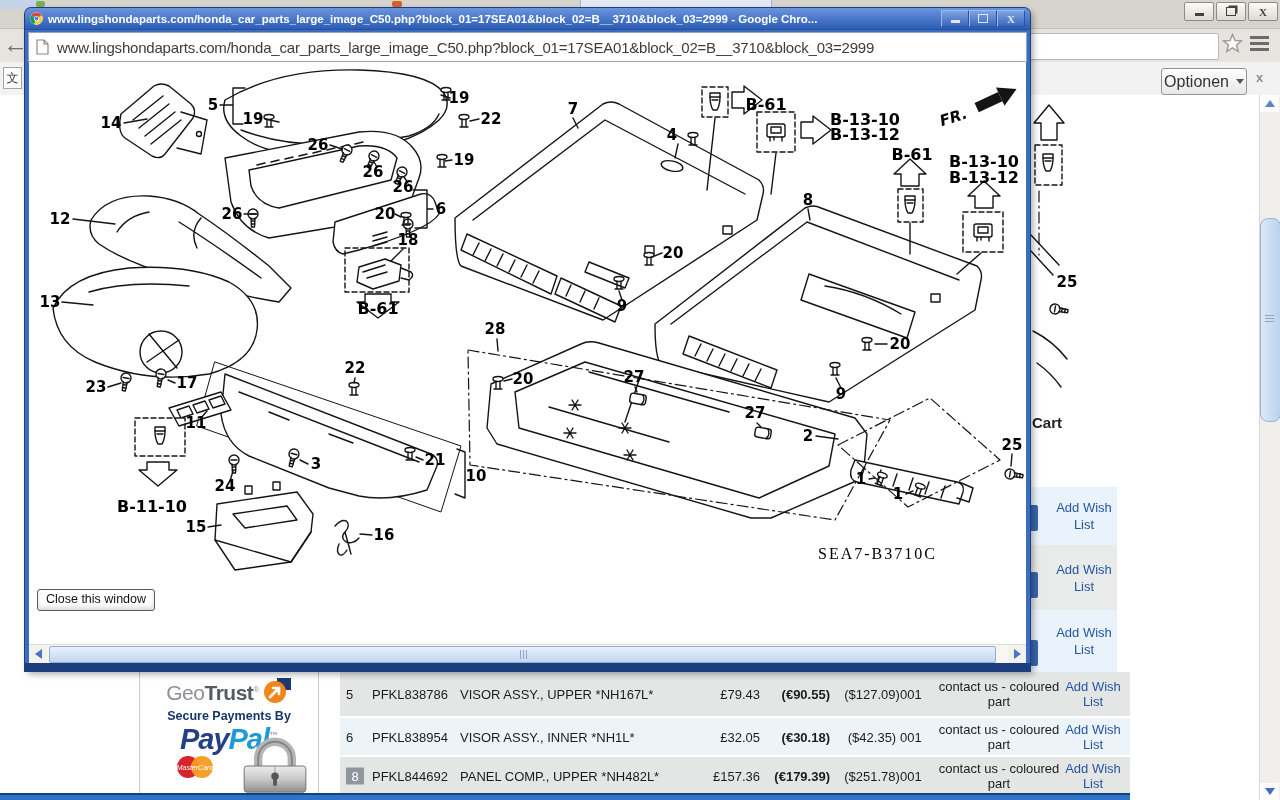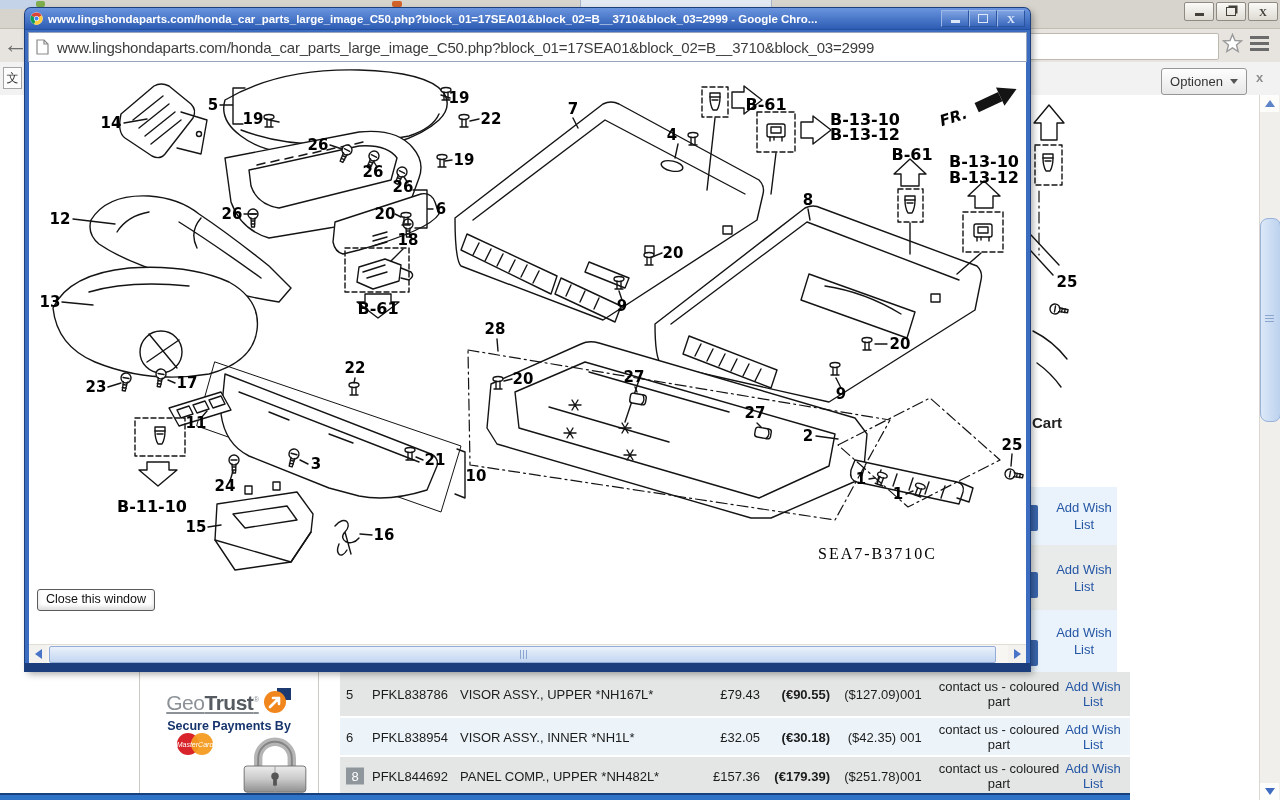--- a/index.html
+++ b/index.html
@@ -21,21 +21,21 @@
            border-top:1px solid #c2beb6;border-bottom:1px solid #ccc8c0;}
   .backarrow{position:absolute;left:3px;top:30px;font-size:25px;font-weight:bold;color:#6e6e6e;}
   .addrfrag{position:absolute;left:300px;top:33px;width:917px;height:25px;background:#fff;border:1px solid #bdb9b1;border-radius:2px;}
   .star{position:absolute;left:1222px;top:33px;}
   .burger{position:absolute;left:1250px;top:36px;width:19px;}
   .burger div{height:3px;background:#6b6b6b;margin-bottom:3px;}
   .infobar{position:absolute;left:0;top:62px;width:1280px;height:33px;background:#f2f2f2;border-bottom:1px solid #c9c9c9;}
   .trbox{position:absolute;left:3px;top:67px;width:17px;height:20px;border:1px solid #a5a5a5;background:#fcfcfc;
          font-size:12px;color:#333;text-align:center;line-height:20px;}
   .optbtn{position:absolute;left:1161px;top:68px;width:84px;height:25px;background:linear-gradient(#fefefe,#e7e7e7);
-          border:1px solid #969696;border-radius:3px;font-size:13px;color:#333;display:flex;align-items:center;justify-content:center;gap:7px;text-align:center;}
+          border:1px solid #969696;border-radius:3px;font-size:16px;color:#333;display:flex;align-items:center;justify-content:center;gap:7px;text-align:center;}
   .caret{width:0;height:0;border-left:4px solid transparent;border-right:4px solid transparent;border-top:5px solid #555;}
   .infx{position:absolute;left:1256px;top:70px;font-size:13px;color:#8e8e8e;font-weight:bold;}
   .pagebg{position:absolute;left:0;top:95px;width:1280px;height:705px;background:#fff;}
   
   .vscroll{position:absolute;left:1259px;top:95px;width:21px;height:705px;background:#f1efec;border-left:1px solid #dad7d1;}
   .vbtn{position:absolute;left:1260px;width:19px;height:17px;background:#fdfdfb;display:flex;align-items:center;justify-content:center;}
   .tri-up{width:0;height:0;border-left:5px solid transparent;border-right:5px solid transparent;border-bottom:7px solid #5d83c8;}
   .tri-dn{width:0;height:0;border-left:5px solid transparent;border-right:5px solid transparent;border-top:7px solid #3f6cc0;}
   .vthumb{position:absolute;left:1260px;top:218px;width:19px;height:202px;background:linear-gradient(90deg,#dce8f8,#bcd2ee);
           border:1px solid #98b2da;border-radius:8px;}
@@ -60,21 +60,21 @@
   .c-gbp{left:348px;width:72px;text-align:right;}
   .c-eur{left:428px;width:62px;text-align:right;font-weight:bold;}
   .c-usd{left:500px;width:64px;text-align:center;}
   .c-qty{left:560px;}
   .c-note{left:596px;width:126px;text-align:center;line-height:15px;white-space:normal;}
   .c-wish{left:722px;width:62px;text-align:center;line-height:15px;white-space:normal;color:#2456a4;cursor:pointer;}
   .bluebar{position:absolute;left:0;top:793px;width:1130px;height:7px;background:#2e73c5;border-top:2px solid #16407e;box-sizing:border-box;}
   
   .logos{position:absolute;left:139px;top:672px;width:178px;height:121px;background:#fff;
          border-left:1px solid #cccac5;border-right:1px solid #cccac5;overflow:visible;}
-  .geoline{margin-top:16px;text-align:center;font-size:21px;color:#8b9196;letter-spacing:-0.5px;text-decoration:underline;}
+  .geoline{margin-top:6px;text-align:center;font-size:21px;color:#8b9196;letter-spacing:-0.5px;}
   .geoline b{color:#555b60;}
   .geoline sup{font-size:8px;}
   .geoicon{vertical-align:-4px;margin-left:3px;}
   .secure{text-align:center;font-weight:bold;font-size:12.5px;color:#17356d;margin-top:4px;}
   .ppline{text-align:center;font-style:italic;font-weight:bold;font-size:29px;letter-spacing:-1px;margin-top:0px;}
   .pp1{color:#233f85;} .pp2{color:#1f9ad7;}
   .ppline sup{font-size:9px;color:#9a9a9a;letter-spacing:0;}
   .visaline{padding-left:28px;font-style:italic;font-weight:bold;font-size:21px;color:#1b2e7f;letter-spacing:0.5px;margin-top:-2px;}
   .visaline sup{font-size:8px;color:#f79a1d;}
   .mcline{padding-left:32px;margin-top:-2px;}
@@ -208,20 +208,21 @@
 
 <div class="logos">
   <div class="geoline">
     <span>Geo</span><b>Trust</b><sup>®</sup><svg class="geoicon" width="30" height="26" viewBox="0 0 30 26">
       <rect x="15" y="0" width="14" height="12" fill="#1d3a70"></rect>
       <circle cx="13" cy="14" r="11" fill="#f1861c"></circle>
       <path d="M8,19 L17,10 M17,10 h-6 M17,10 v6" stroke="#fff" stroke-width="2.6" fill="none" stroke-linecap="round"></path>
     </svg>
   </div>
   <div class="secure">Secure Payments By</div>
+  <div class="ppline"><span class="pp1">Pay</span><span class="pp2">Pal</span><sup>™</sup></div>
   <div class="mcline">
     <svg width="46" height="26" viewBox="0 0 46 26">
       <circle cx="16" cy="13" r="11" fill="#d8232a"></circle>
       <circle cx="30" cy="13" r="11" fill="#f49b20" fill-opacity="0.95"></circle>
       <text x="23" y="16" text-anchor="middle" font-size="7" font-style="italic" fill="#fff" font-family="Liberation Sans,sans-serif">MasterCard</text>
     </svg>
   </div>
   <svg class="padlock" width="86" height="58" viewBox="0 0 92 60">
     <defs>
       <linearGradient id="lockg" x1="0" y1="0" x2="0" y2="1">

